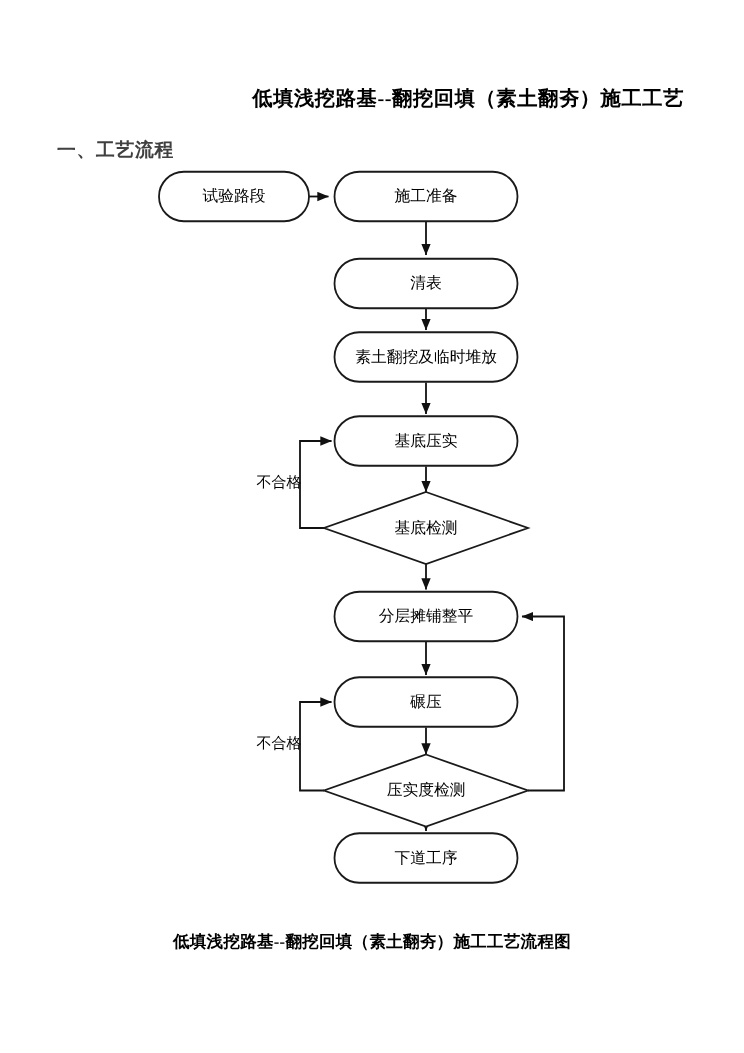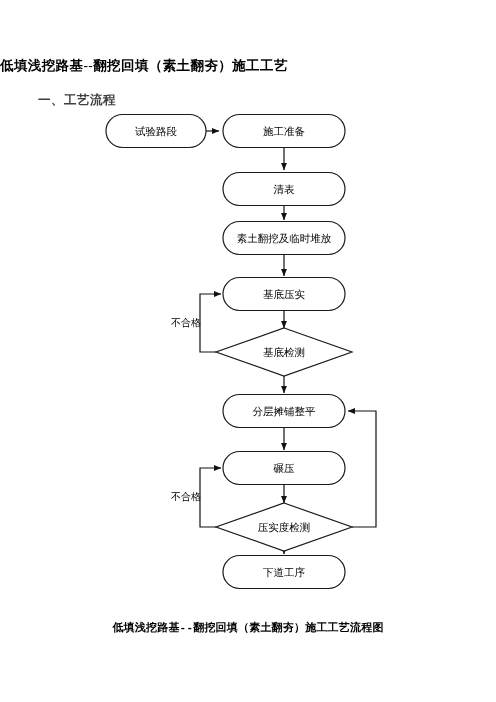--- a/index.html
+++ b/index.html
@@ -20,21 +20,21 @@
     left: 0; top: 0;
     width: 496px;
     height: 702px;
     background: #ffffff;
   }
   .doc-title {
     position: absolute;
     left: 0;
     top: 57px;
     width: 456px;
-    text-align: left;
+    text-align: right;
     font-family: "Liberation Serif", "DejaVu Serif", serif;
     font-size: 13.5px;
     font-weight: bold;
     letter-spacing: 0.4px;
     color: #000;
     white-space: nowrap;
   }
   .section-heading {
     position: absolute;
     left: 38px;
@@ -44,21 +44,21 @@
     font-weight: bold;
     letter-spacing: 0.5px;
     color: #404040;
   }
   .caption {
     position: absolute;
     left: 0;
     top: 620px;
     width: 496px;
     text-align: center;
-    font-family: Liberation Mono, monospace;
+    font-family: Liberation Serif, serif;
     font-size: 11px;
     font-weight: bold;
     letter-spacing: 0.2px;
     color: #000;
     white-space: nowrap;
   }
   .flow-svg {
     position: absolute;
     left: 0;
     top: 100px;

